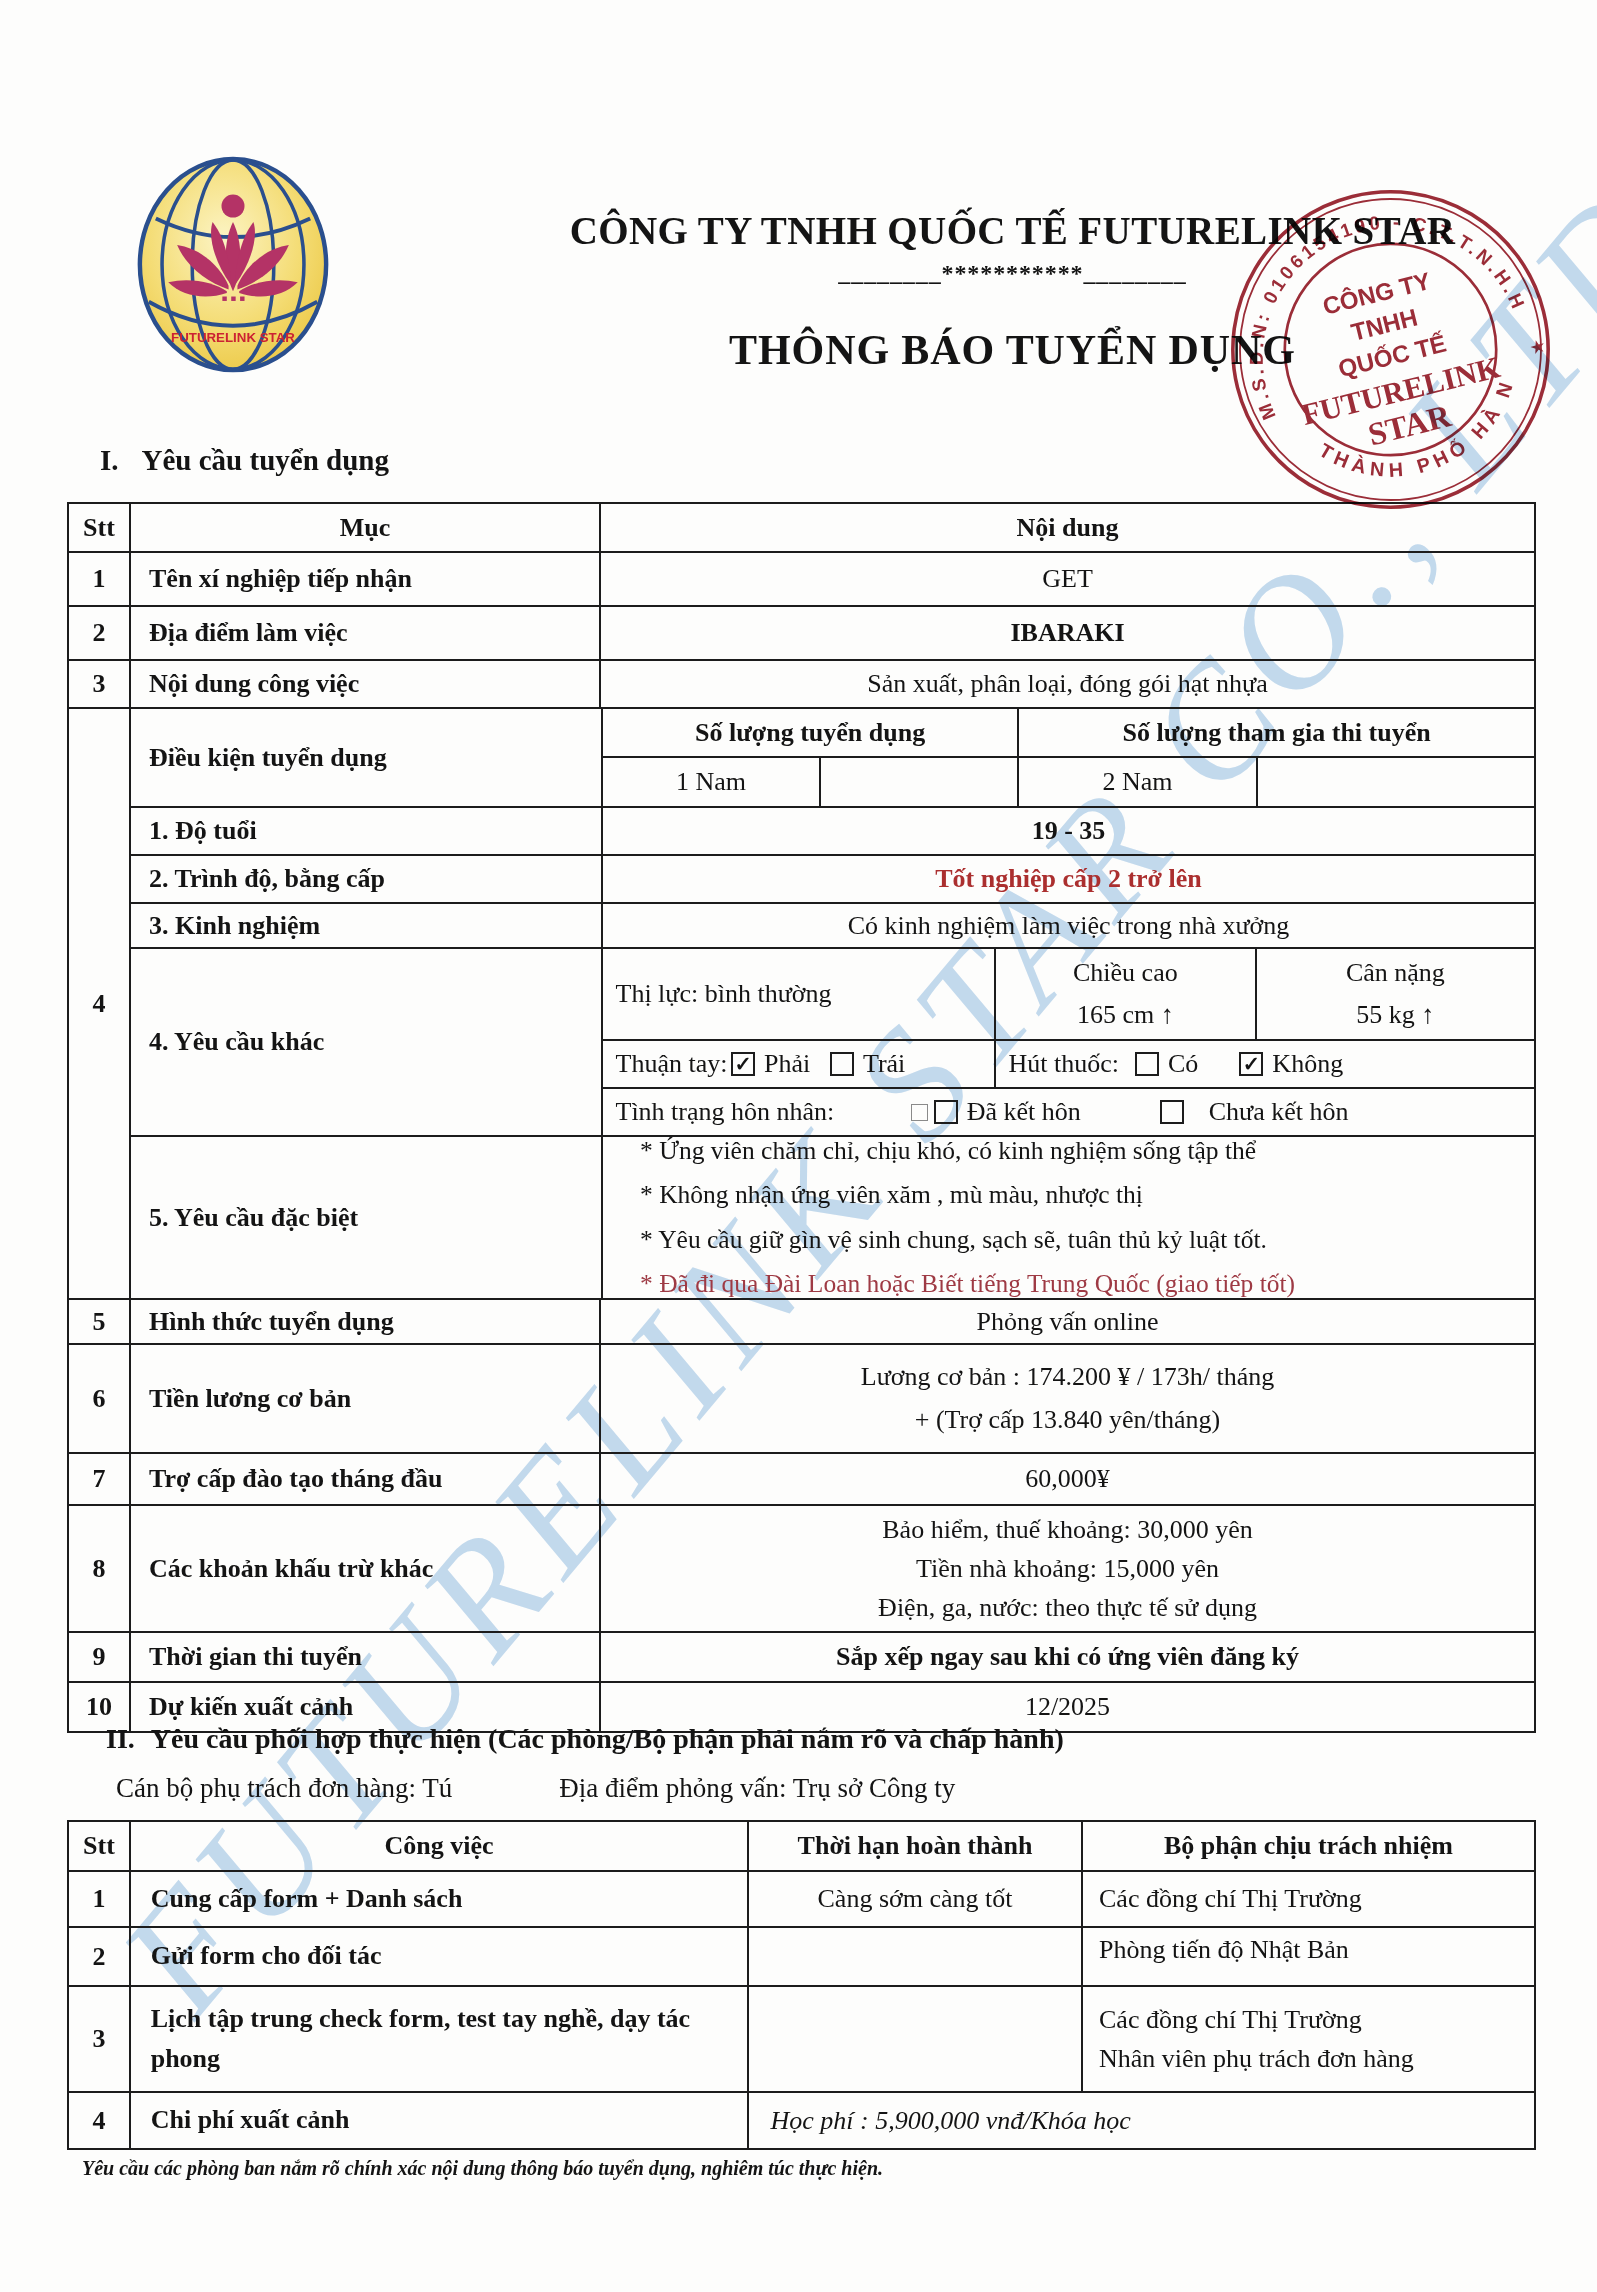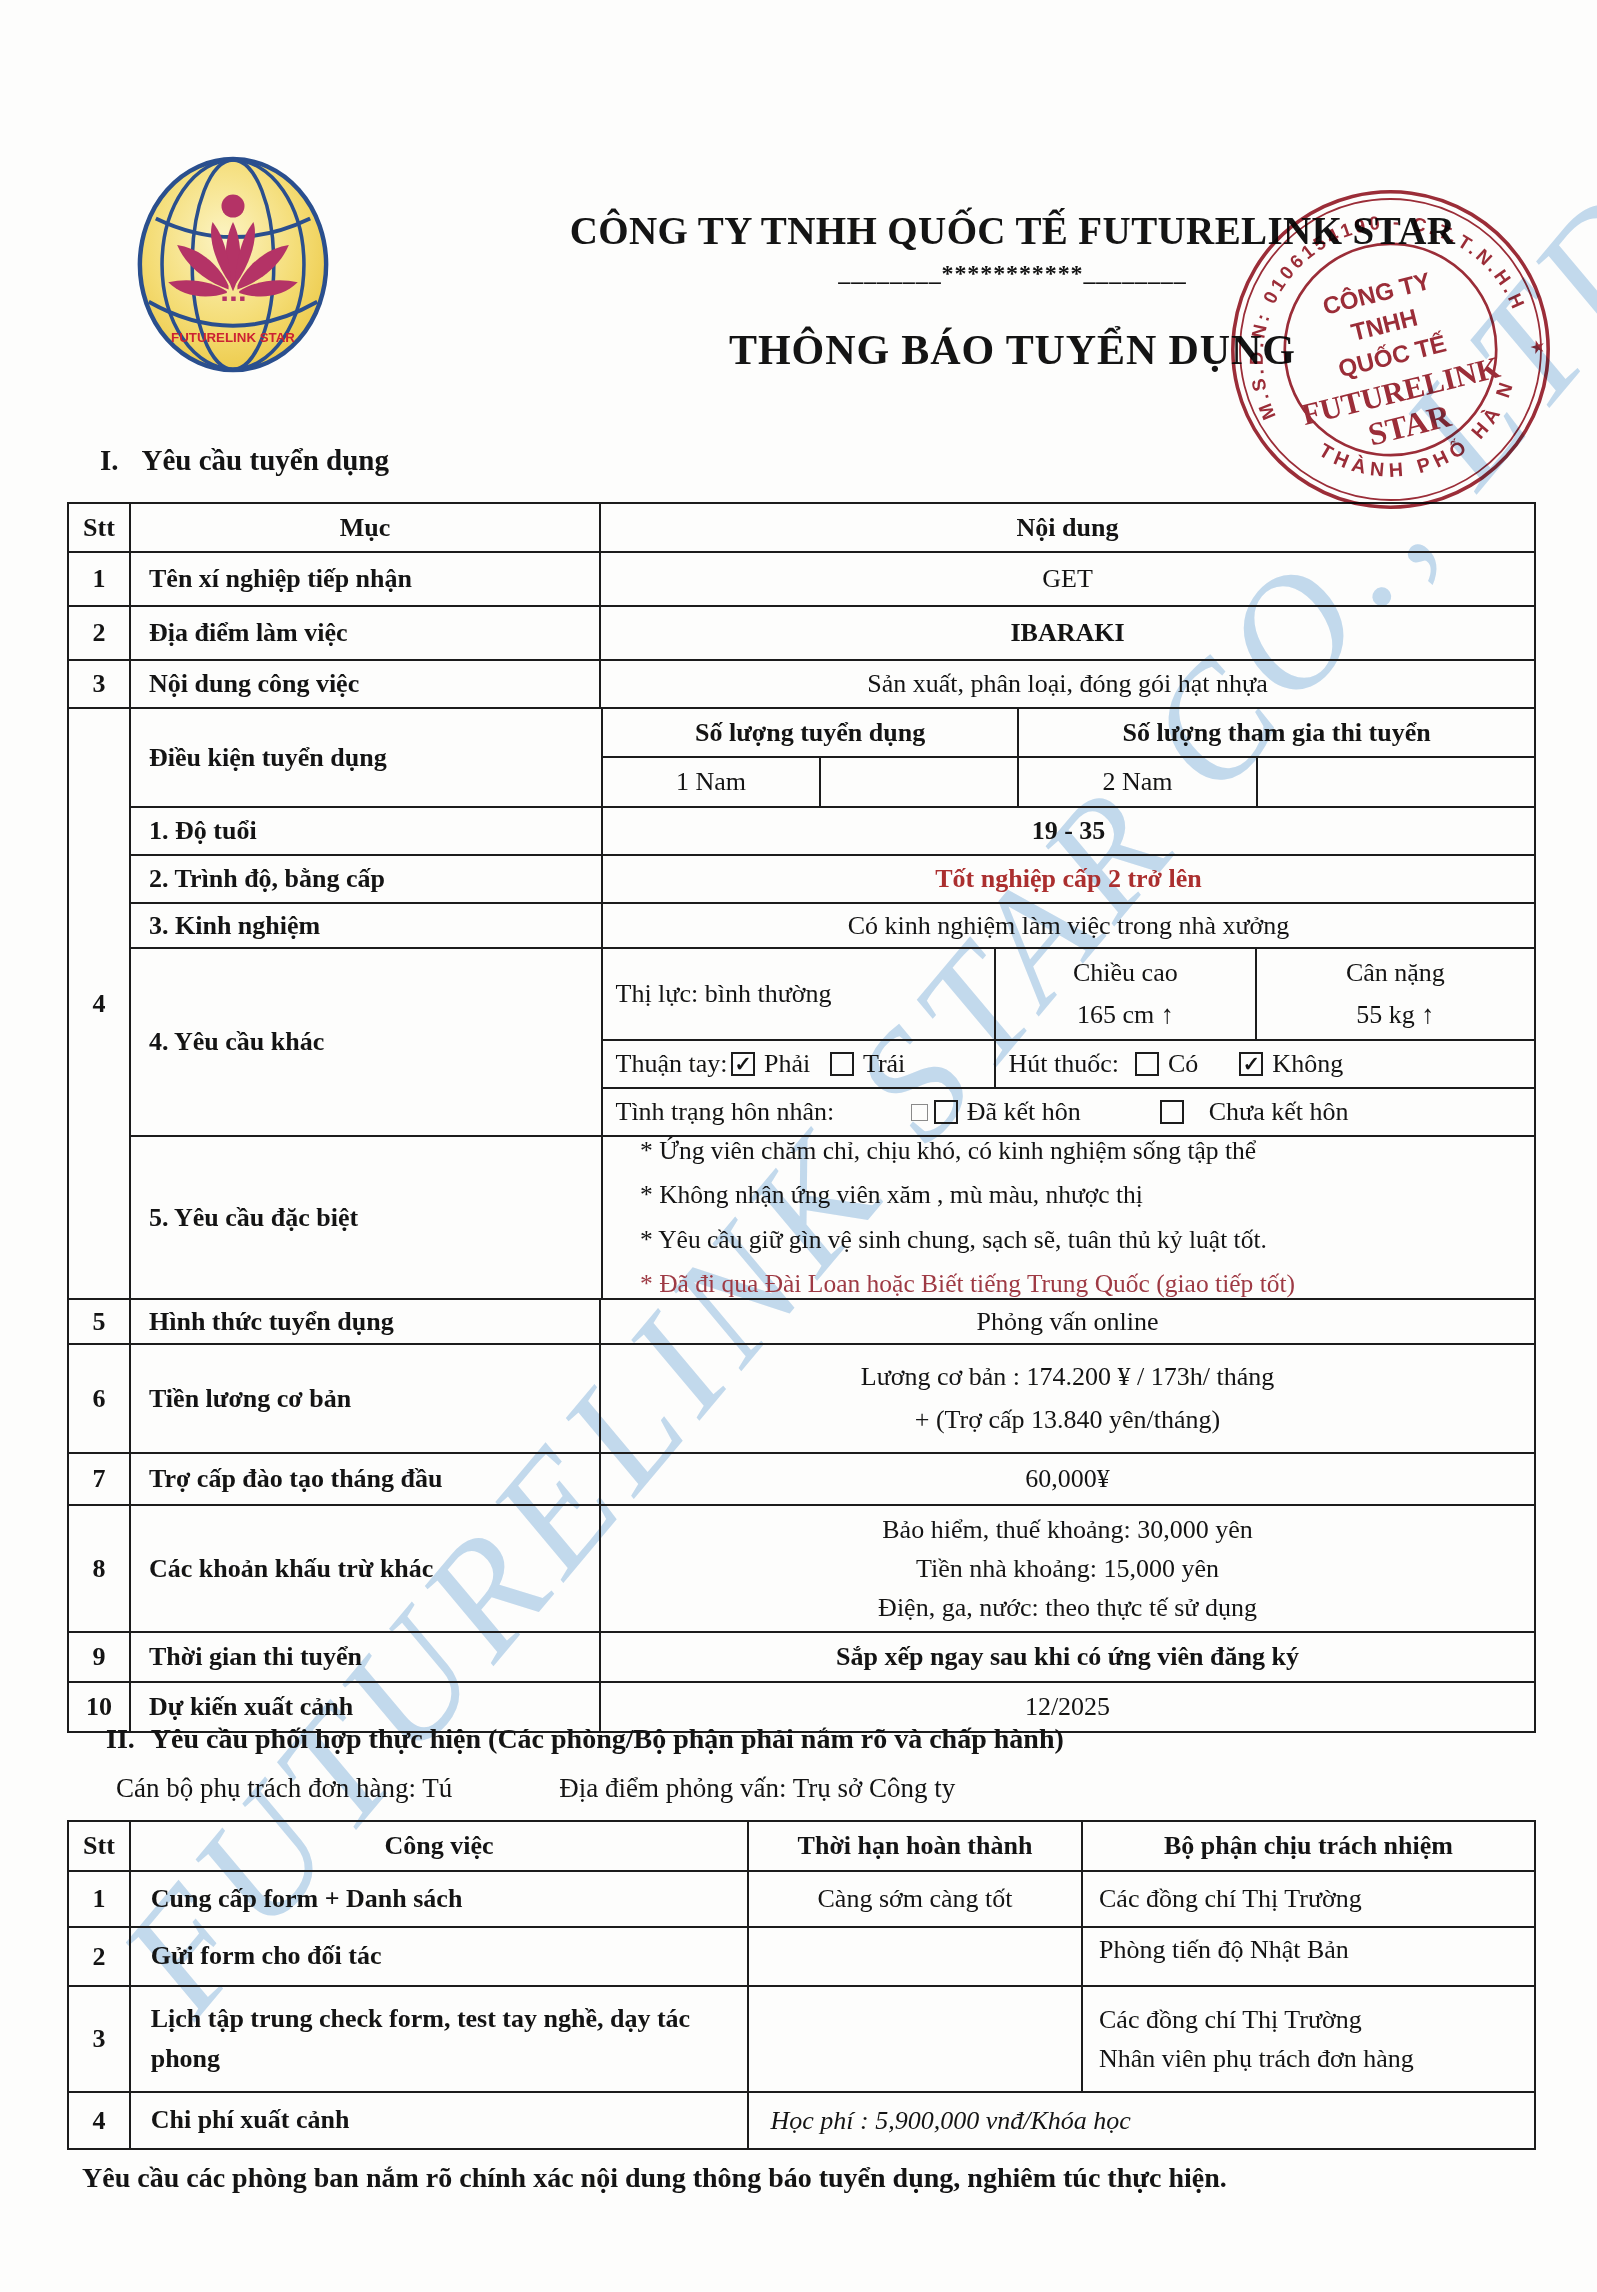--- a/index.html
+++ b/index.html
@@ -52,21 +52,21 @@
   .sec2-heading .num{margin-right:16px;}
   .sec2-meta{position:absolute;left:116px;top:1773px;font-size:27px;z-index:2;display:flex;}
   .sec2-meta .venue{margin-left:107px;}
   
   .c-task{width:618px;padding-left:19.7px;font-weight:bold;flex:0 0 auto;line-height:1.55;}
   .c-dead{width:334px;justify-content:center;text-align:center;flex:0 0 auto;}
   .c-dept{flex:1;padding-left:16px;flex-direction:column;justify-content:center;align-items:flex-start;row-gap:9px;}
   .c-dead-merged{flex:1;justify-content:flex-start;padding-left:21.5px;font-style:italic;}
   .th{font-weight:bold;justify-content:center;text-align:center;padding-left:0;}
   
-  .footer{position:absolute;left:82px;top:2142px;width:1402px;font-size:28px;font-weight:bold;line-height:2.6;z-index:2;}
+  .footer{position:absolute;left:82px;top:2142px;width:1402px;font-size:20px;font-weight:bold;font-style:italic;line-height:2.6;z-index:2;}
 </style>
 </head>
 <body>
 
 <div class="watermark">FUTURELINK STAR CO., LTD</div>
 
 <svg class="logo" viewBox="0 0 230 275">
   <defs>
     <radialGradient id="gold" cx="45%" cy="38%" r="75%">
       <stop offset="0%" stop-color="#fcf4c4"></stop>

